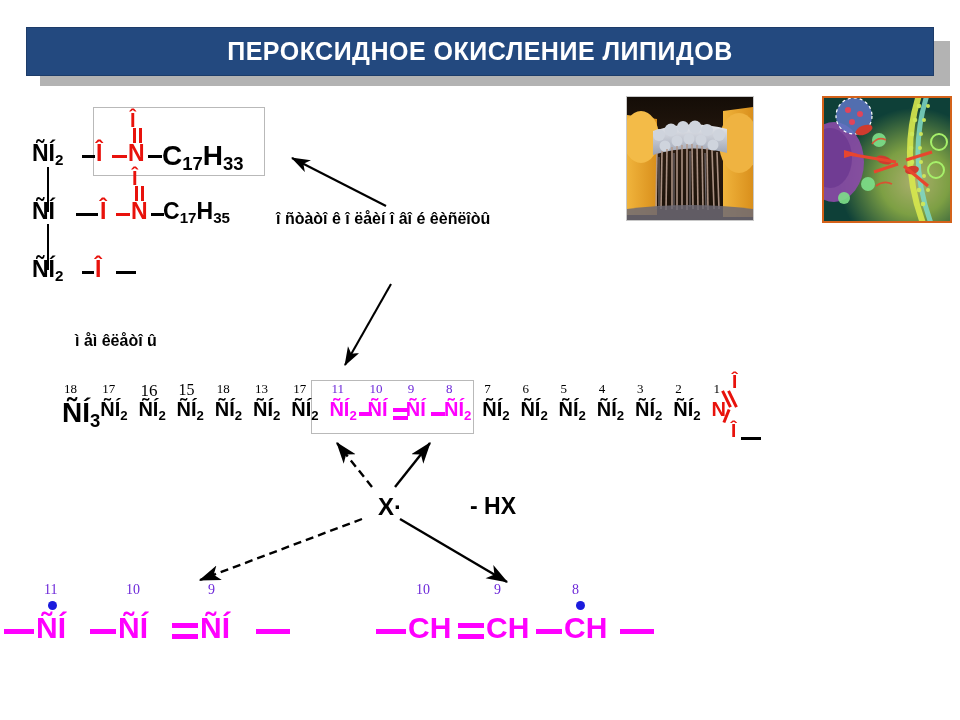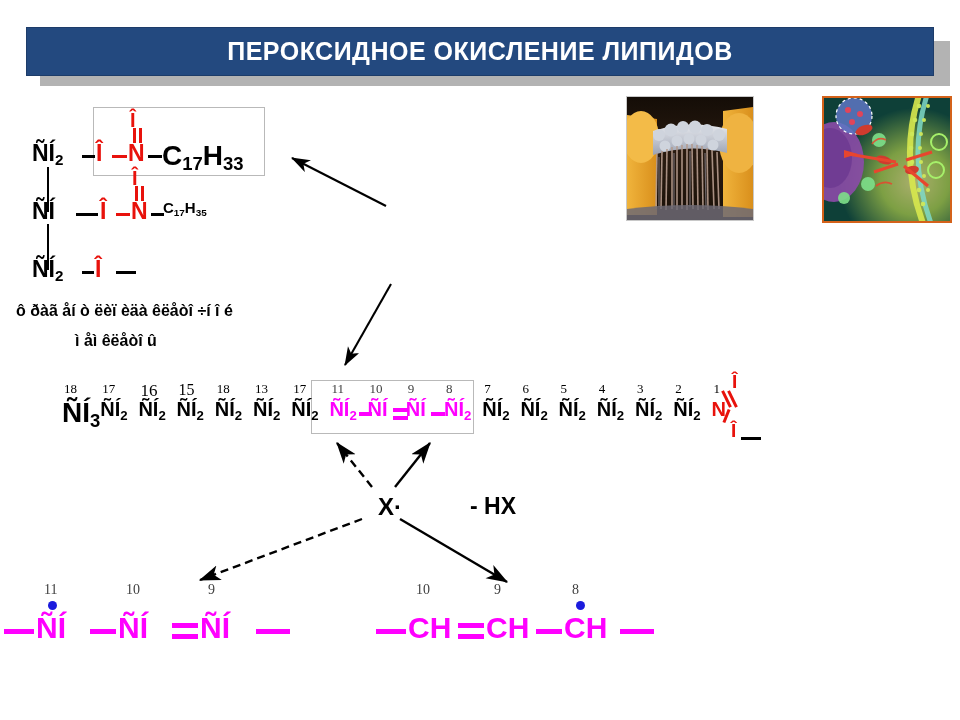--- a/index.html
+++ b/index.html
@@ -28,21 +28,21 @@
 
   
   .chem{position:absolute;font-weight:bold;white-space:nowrap;line-height:1;}
   .blk{color:#000000;}
   .red{color:#e8120c;}
   .mag{color:#ff00ff;}
   .sub{font-size:.66em;vertical-align:-.28em;font-weight:bold;}
   .num{position:absolute;font-family:"Liberation Serif","DejaVu Serif",serif;
        font-weight:normal;line-height:1;}
   .numblk{color:#000000;}
-  .nummag{color:#404040;}
+  .nummag{color:#6d28d9;}
 
   
   .vbond{position:absolute;background:#000;width:2px;}
   .hbond{position:absolute;background:#000;height:3px;}
   .hbond-red{position:absolute;background:#e8120c;height:3px;}
   .hbond-mag{position:absolute;background:#ff00ff;height:4px;}
   .dbl-red{position:absolute;width:3px;background:#e8120c;}
 
   .boxline{position:absolute;border:1px solid #b9b9b9;}
 
@@ -91,33 +91,33 @@
 
   <div class="chem blk" style="left:32px;top:200px;font-size:23px;">ÑÍ</div>
   <div class="hbond" style="left:76px;top:213px;width:22px;"></div>
   <div class="chem red" style="left:100px;top:200px;font-size:23px;">Î</div>
   <div class="hbond-red" style="left:116px;top:213px;width:14px;"></div>
   <div class="chem red" style="left:131px;top:200px;font-size:23px;">N</div>
   <div class="chem red" style="left:132px;top:168px;font-size:20px;">Î</div>
   <div class="dbl-red" style="left:135px;top:186px;height:15px;"></div>
   <div class="dbl-red" style="left:141px;top:186px;height:15px;"></div>
   <div class="hbond" style="left:151px;top:213px;width:13px;"></div>
-  <div class="chem blk" style="left:163px;top:200px;font-size:15px;">
+  <div class="chem blk" style="left:163px;top:200px;font-size:23px;">
     <span>C</span><span class="sub">17</span><span>H</span><span class="sub">35</span>
   </div>
 
   <div class="chem blk" style="left:32px;top:258px;font-size:23px;">
     <span>ÑÍ</span><span class="sub">2</span>
   </div>
   <div class="hbond" style="left:82px;top:271px;width:12px;"></div>
   <div class="chem red" style="left:95px;top:258px;font-size:23px;">Î</div>
   <div class="hbond" style="left:116px;top:271px;width:20px;"></div>
 
-
-  <div class="chem blk" style="left:16px;top:303px;font-size:16px;">ô ðàã åí ò ëèï èäà êëåòî ÷í î é</div>
+  <div class="chem blk" style="left:276px;top:211px;font-size:16px;">î ñòàòî ê î ëåèí î âî é êèñëîòû</div>
+
   <div class="chem blk" style="left:75px;top:333px;font-size:16px;">ì åì êëåòî û</div>
 
   <div class="boxline" style="left:311px;top:380px;width:161px;height:52px;"></div>
   <div id="chain-row" style="position:absolute;left:62px;top:382px;">
       <div class="num numblk" style="left: 2px; top: 0px; font-size: 13px;">18</div>
       <div class="chem blk" style="left: 0px; top: 17px; font-size: 28px;"><span>ÑÍ</span><span class="sub">3</span></div>
       <div class="num numblk" style="left: 40.2px; top: 0px; font-size: 13px;">17</div>
       <div class="chem blk" style="left: 38.2px; top: 17px; font-size: 20px;"><span>ÑÍ</span><span class="sub">2</span></div>
       <div class="num numblk" style="left: 78.4px; top: 0px; font-size: 17px;">16</div>
       <div class="chem blk" style="left: 76.4px; top: 17px; font-size: 20px;"><span>ÑÍ</span><span class="sub">2</span></div>

